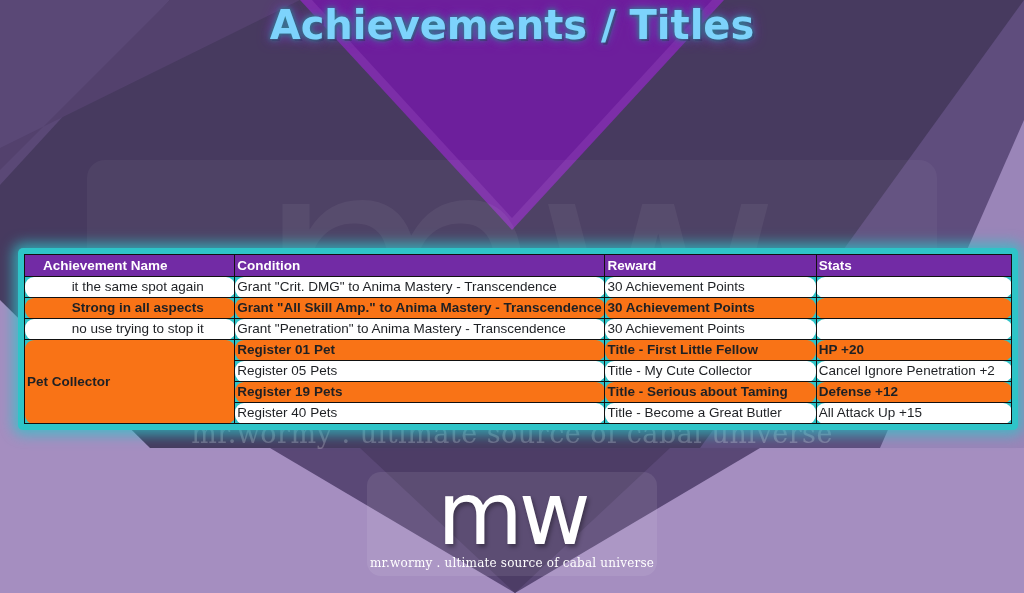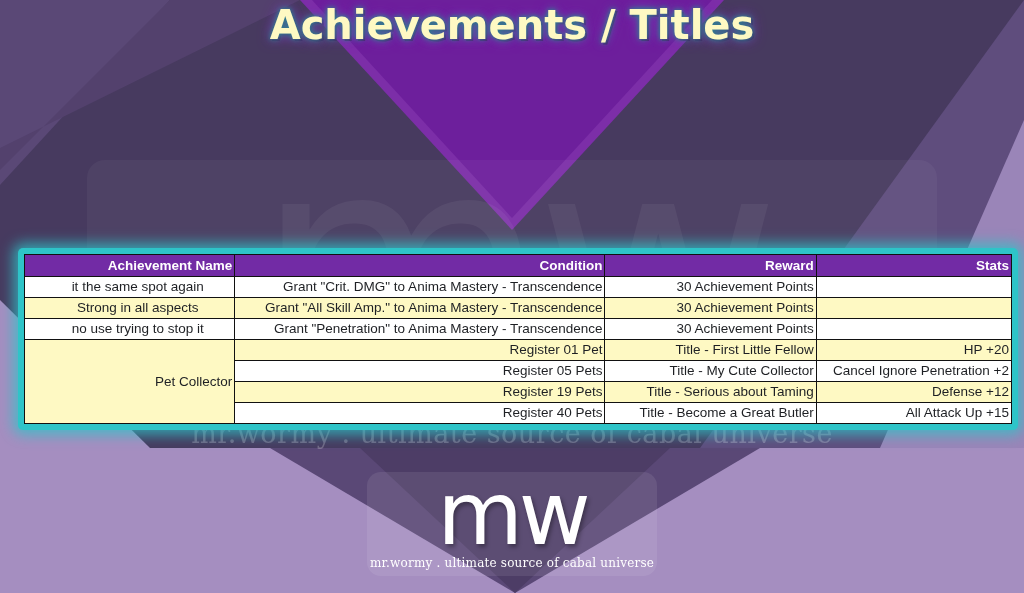--- a/index.html
+++ b/index.html
@@ -72,21 +72,21 @@
     color:#ffffff;letter-spacing:-1px;
     font-family:"DejaVu Sans", sans-serif;
     text-shadow:
        0 0 5px #2e7f8e, 0 0 9px #2e7f8e,
        0 0 16px rgba(150,40,200,.95),
        3px 3px 0 rgba(40,20,60,.55);
   }
   .title-sub{
     margin:0;padding-top:4px;
     font-size:40px;line-height:42px;font-weight:bold;
-    color:#fef9c3;
+    color:#7dd3fc;
     font-family:"DejaVu Sans", sans-serif;
     text-shadow:
        0 0 4px #2e7f8e, 0 0 8px #2e7f8e,
        0 0 14px rgba(150,40,200,.95),
        2px 2px 0 rgba(40,20,60,.55);
   }
 
   
   #table-wrap{
     position:absolute;left:18px;top:248px;width:988px;
@@ -95,32 +95,32 @@
     background:#2ec4c8;
     box-shadow:0 0 13px 5px rgba(46,196,200,.75);
   }
   table{border-collapse:collapse;width:100%;table-layout:fixed;
         font-family:"Liberation Sans", sans-serif;}
   col.c1{width:208px;} col.c2{width:366px;} col.c3{width:209px;} col.c4{width:193px;}
   th,td{
     border:1px solid #111;
     height:20px;line-height:20px;
     font-size:13.5px;
-    text-align:right;
+    text-align:left;
     color:#1e2024;
     padding:0 2px;
     white-space:nowrap;
     overflow:hidden;
   }
   thead th{
     background:#722ba5;color:#ffffff;font-weight:bold;font-size:13.5px;
     height:21px;line-height:21px;
   }
-  tbody td{background:#ffffff;}
-  tbody tr.alt td{background:#fef9c3;}
+  tbody td{background:#ffffff;border-radius:9px;}
+  tbody tr.alt td{background:#f97316;font-weight:bold;}
   td.merged{background:#c6c6f7;font-size:13.5px;vertical-align:middle;margin-left:16px;}
   td.nameclip{
     text-align:center;
     text-indent:16px; 
   }
   th.nameclip{text-indent:16px;}
   td.empty{}
 
   
   #logo{

